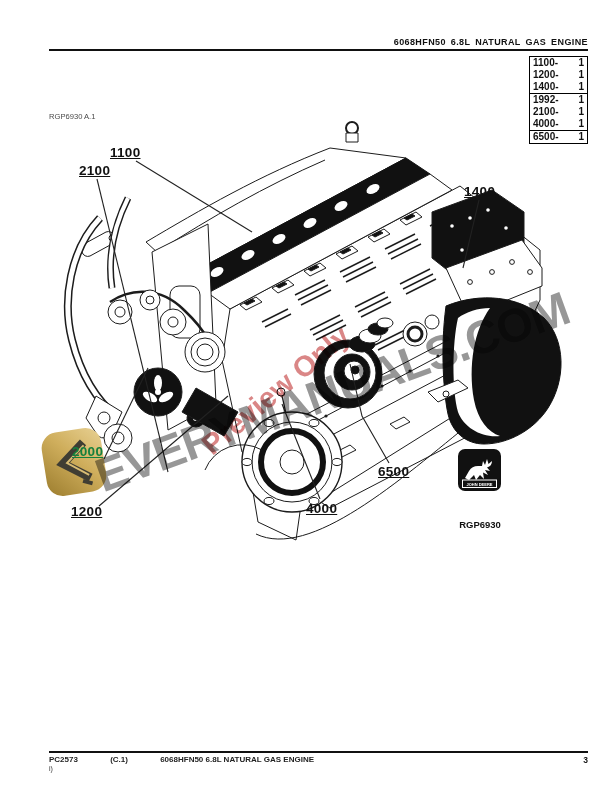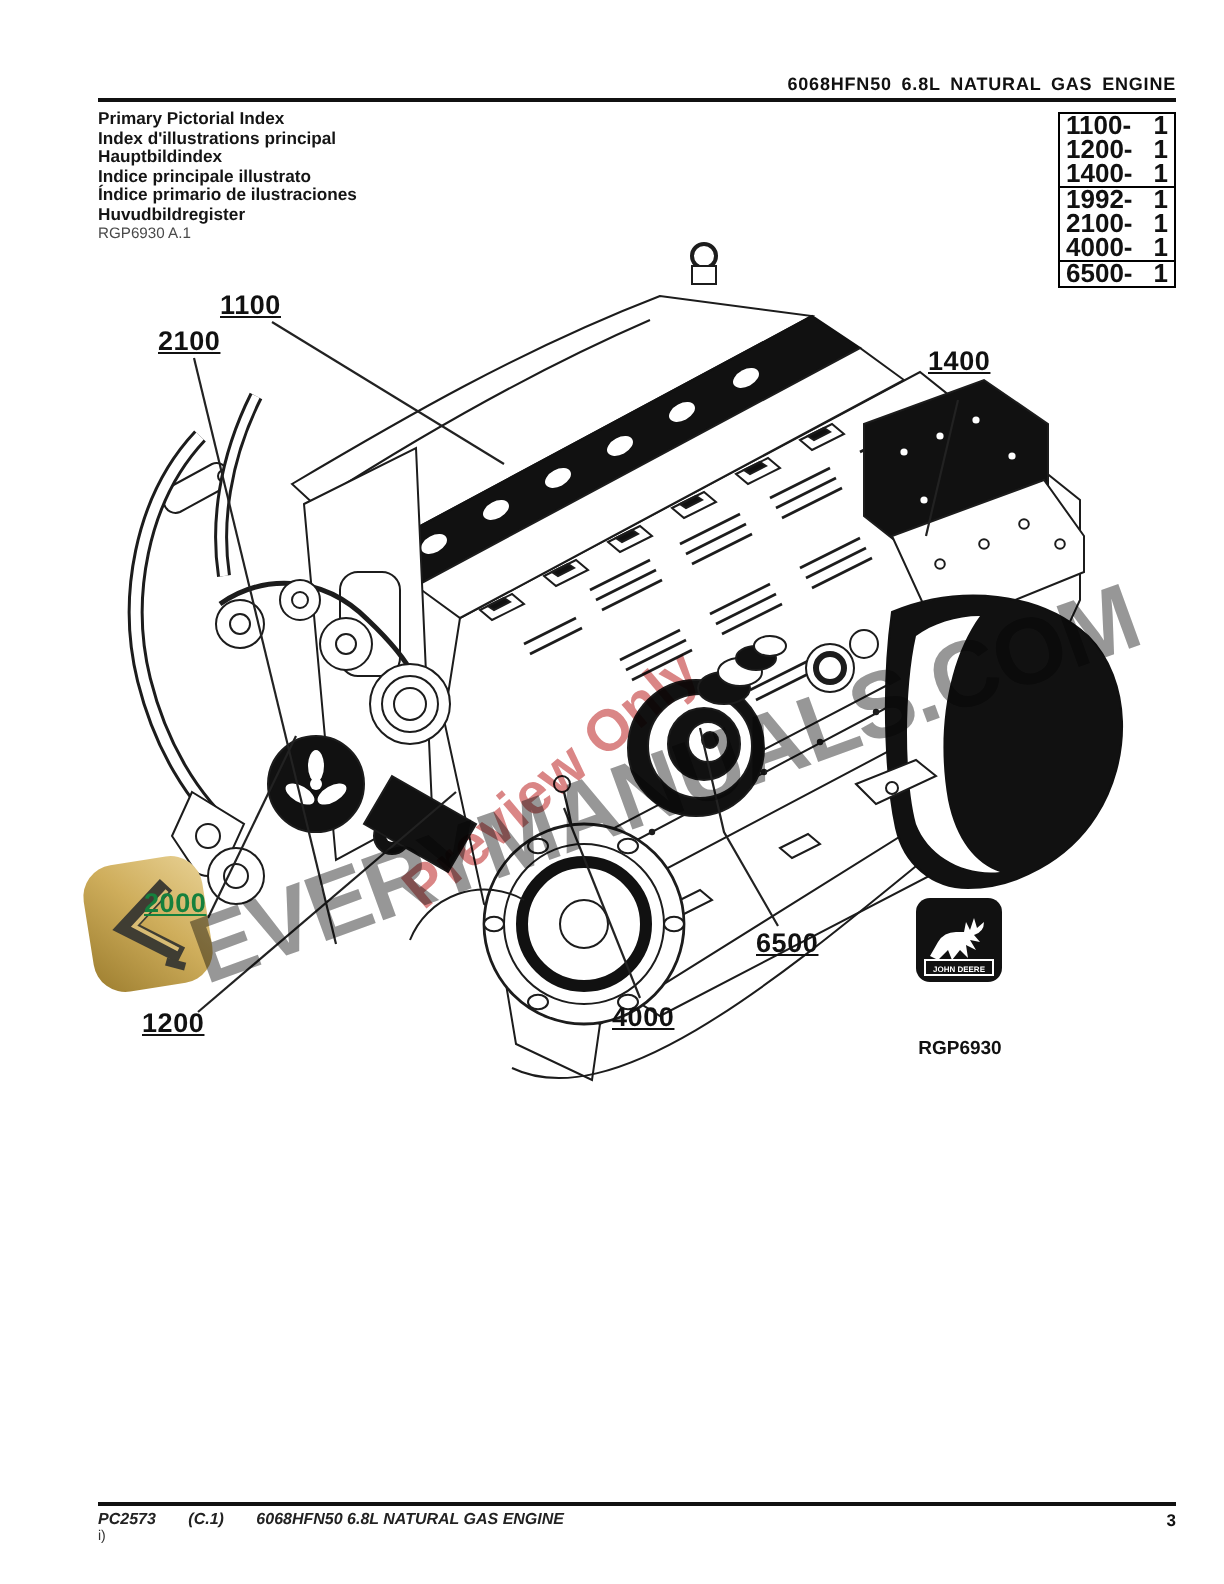--- a/index.html
+++ b/index.html
@@ -10,21 +10,21 @@
   .hdr-title{position:absolute;top:37px;right:24px;font-size:9px;font-weight:bold;
              letter-spacing:.4px;word-spacing:2px;color:#111;}
   .hdr-rule{position:absolute;top:49px;left:49px;right:24px;height:2px;background:#111;}
 
   
   .titles{position:absolute;top:55px;left:49px;font-size:8.6px;font-weight:bold;
           line-height:9.5px;color:#151515;}
   .figref{position:absolute;top:112px;left:49px;font-size:7.6px;color:#4a4a4a;}
 
   
-  .itable{position:absolute;top:56px;left:529px;width:59px;font-size:13px;font-weight:bold;color:#111;}
+  .itable{position:absolute;top:56px;left:529px;width:59px;font-size:10px;font-weight:bold;color:#111;}
   .itable .grp{border:1px solid #000;}
   .itable .grp + .grp{margin-top:-1px;}
   .itable .row{display:flex;justify-content:space-between;height:12px;line-height:12px;padding:0 3px;}
 
   
   svg.fig{position:absolute;left:0;top:0;}
 
   
   .wm{position:absolute;mix-blend-mode:multiply;white-space:nowrap;pointer-events:none;}
   .wm-gray{left:62px;top:364px;width:540px;text-align:center;
@@ -36,40 +36,32 @@
 
   
   .callout{position:absolute;font-size:13.5px;font-weight:bold;color:#111;letter-spacing:.3px;text-decoration:underline;}
 
   .jd-caption{position:absolute;left:450px;top:495px;width:60px;text-align:center;
               font-size:9.5px;font-weight:bold;color:#111;margin-top:24px;}
 
   
   .ftr-rule{position:absolute;top:751px;left:49px;right:24px;height:1.5px;background:#111;}
   .ftr{position:absolute;top:755px;left:49px;font-size:8px;font-weight:bold;color:#222;}
-  .ftr span{margin-right:14px;font-style:italic;}
+  .ftr span{margin-right:30px;}
   .ftr-note{position:absolute;top:765px;left:49px;font-size:7px;color:#333;}
   .ftr-page{position:absolute;top:755px;right:24px;font-size:8.5px;font-weight:bold;color:#111;}
 </style>
 </head>
 <body>
 
 <div id="page">
 
   <div class="hdr-title">6068HFN50 6.8L NATURAL GAS ENGINE</div>
   <div class="hdr-rule"></div>
 
-  <div class="titles">
-    <div>Primary Pictorial Index</div>
-    <div>Index d'illustrations principal</div>
-    <div>Hauptbildindex</div>
-    <div>Indice principale illustrato</div>
-    <div>Índice primario de ilustraciones</div>
-    <div>Huvudbildregister</div>
-  </div>
   <div class="figref">RGP6930 A.1</div>
 
   <div class="itable">
     <div class="grp">
       <div class="row">
         <span>1100-</span>
         <span>1</span>
         </div>
       <div class="row">
         <span>1200-</span>
@@ -288,21 +280,21 @@
       <rect x="4.5" y="31" width="34" height="7.5" fill="#111" stroke="#fff" stroke-width="1"></rect>
       <text x="21.5" y="36.8" text-anchor="middle" fill="#fff" stroke="none" font-size="4" font-weight="bold" font-family="Liberation Sans, sans-serif">JOHN DEERE</text>
     </g>
   </svg>
 
   <div class="wm wm-gray">EVERYMANUALS.COM</div>
   <div class="wm wm-red">Preview Only</div>
 
   <div class="callout" style="left:110px;top:145px">1100</div>
   <div class="callout" style="left:79px;top:163px">2100</div>
-  <div class="callout" style="left:464px;top:173px">1400</div>
+  <div class="callout" style="left:464px;top:184px">1400</div>
   <div class="callout" style="left:72px;top:444px;color:#15803d">2000</div>
   <div class="callout" style="left:71px;top:504px">1200</div>
   <div class="callout" style="left:306px;top:501px">4000</div>
   <div class="callout" style="left:378px;top:464px">6500</div>
 
   <div class="jd-caption">RGP6930</div>
 
   <div class="ftr-rule"></div>
   <div class="ftr">
     <span>PC2573</span>

